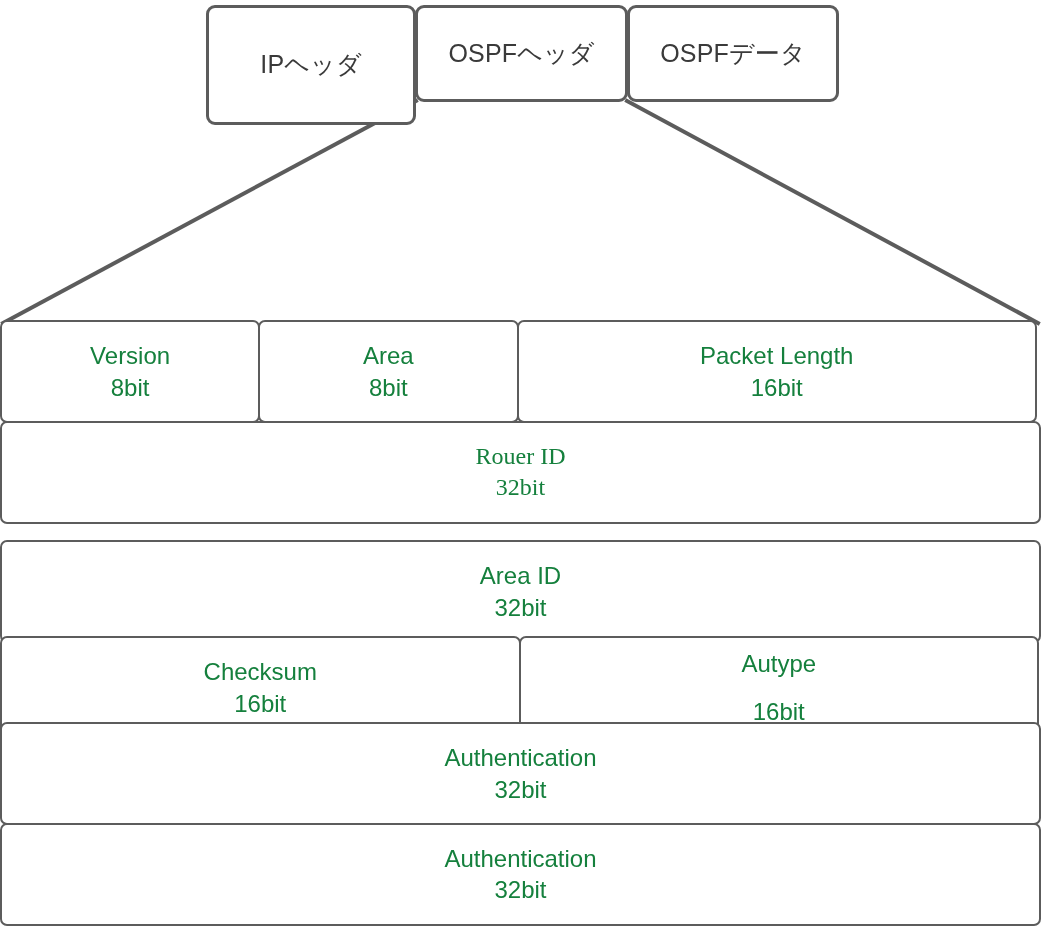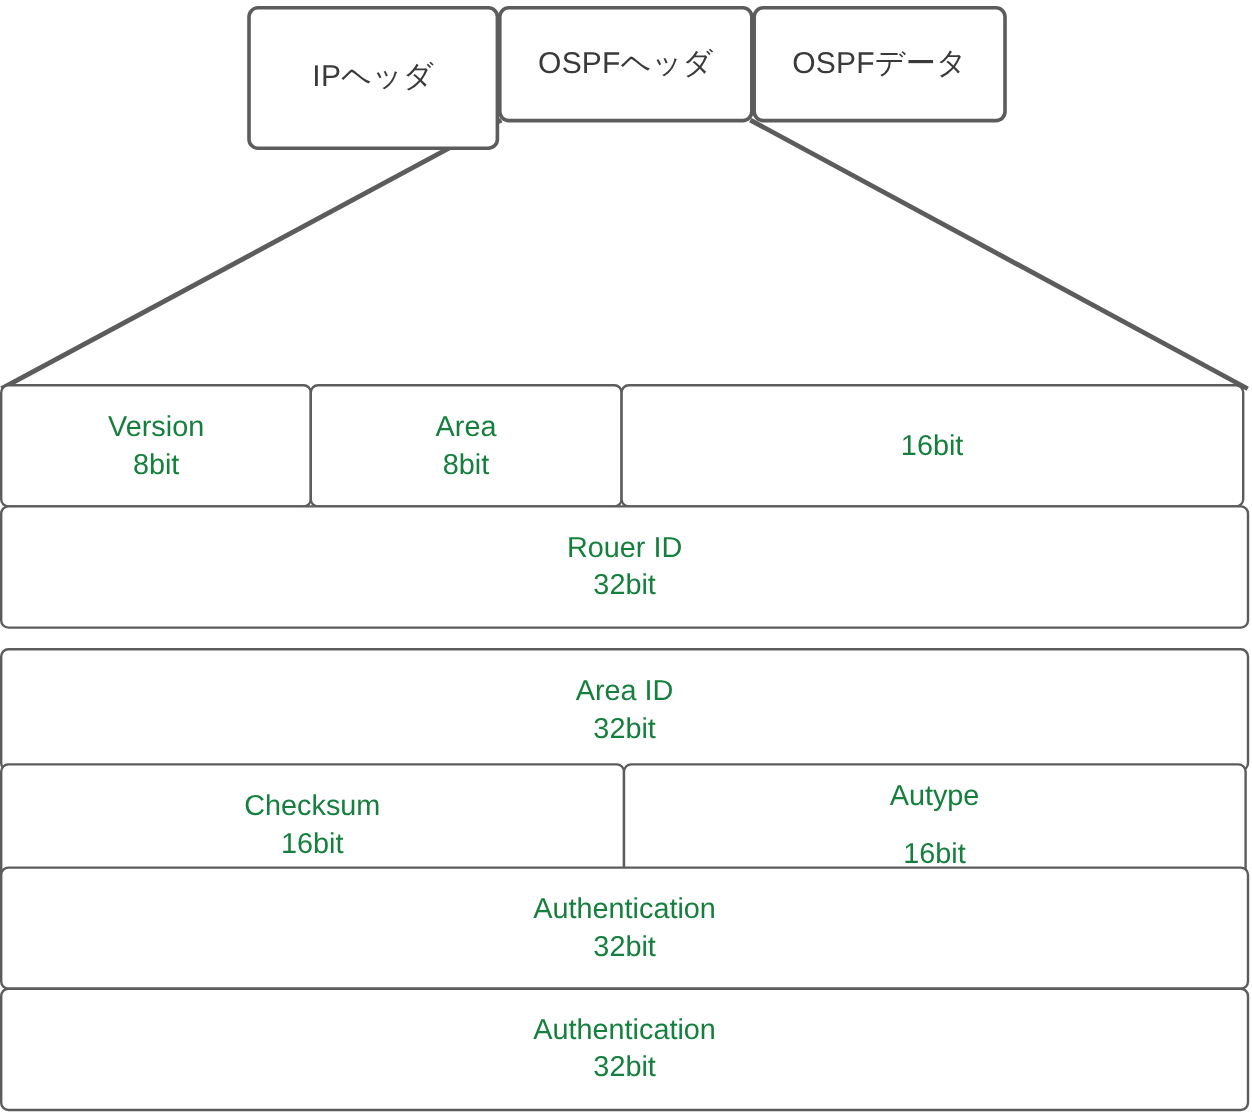--- a/index.html
+++ b/index.html
@@ -112,24 +112,25 @@
       <div class="field-row" style="top: 0px;">
         <div class="field-cell" style="width: 25%;">
           <span class="field-name">Version</span>
           <span class="field-size">8bit</span>
         </div>
         <div class="field-cell" style="width: 25%;">
           <span class="field-name">Area</span>
           <span class="field-size">8bit</span>
         </div>
         <div class="field-cell" style="width: 50%;">
+          <span class="field-name">Packet Length</span>
           <span class="field-size">16bit</span>
         </div>
       </div>
-      <div class="field-row" style="top: 100.5px;">
+      <div class="field-row" style="top: 100.5px; font-family: Liberation Serif, serif;">
         <div class="field-cell" style="width: 100%;">
           <span class="field-name">Rouer ID</span>
           <span class="field-size">32bit</span>
         </div>
       </div>
       <div class="field-row" style="top: 201px; margin-top: 19px;">
         <div class="field-cell" style="width: 100%;">
           <span class="field-name">Area ID</span>
           <span class="field-size">32bit</span>
         </div>

